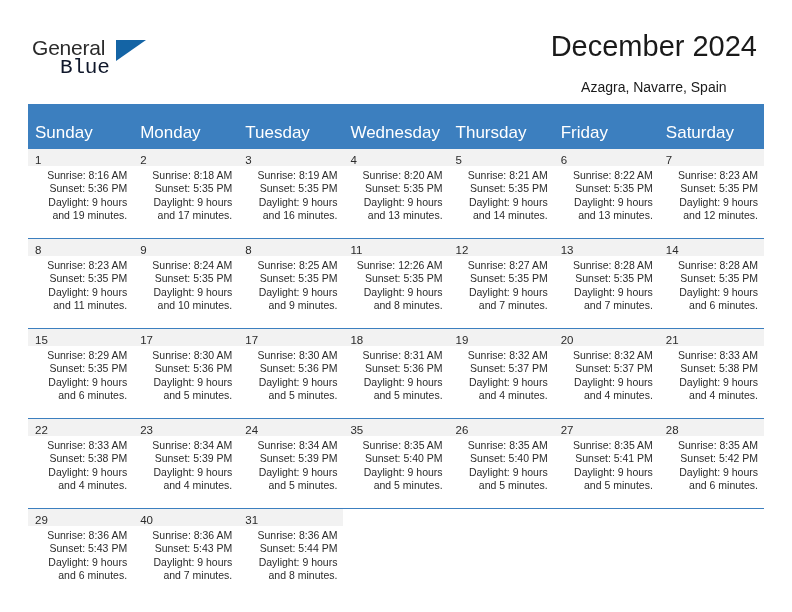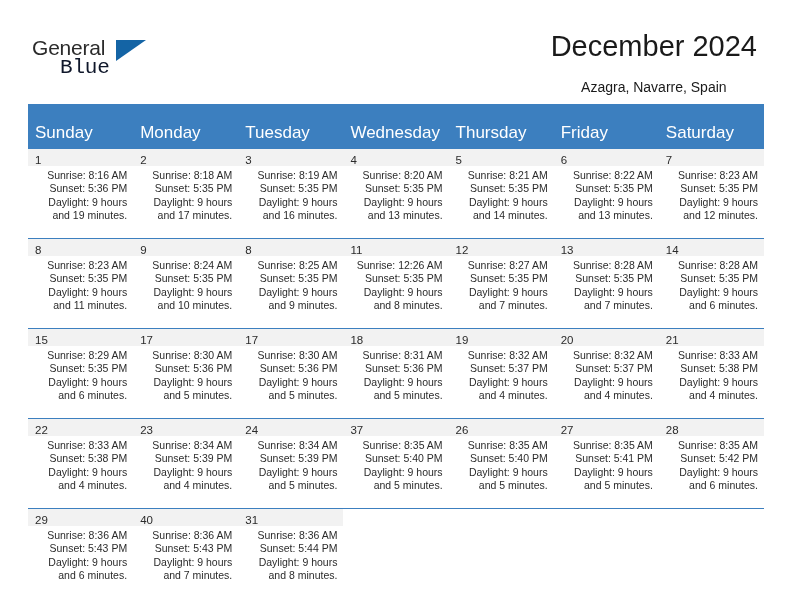--- a/index.html
+++ b/index.html
@@ -445,21 +445,21 @@
               <div class="cell-lines">
                 <div class="cell-line">Sunrise: 8:34 AM</div>
                 <div class="cell-line">Sunset: 5:39 PM</div>
                 <div class="cell-line">Daylight: 9 hours</div>
                 <div class="cell-line">and 5 minutes.</div>
               </div>
             </div>
           </td>
           <td>
             <div class="cell">
-              <div class="daynum-band"><span class="daynum">37</span></div>
+              <div class="daynum-band"><span class="daynum">35</span></div>
               <div class="cell-lines">
                 <div class="cell-line">Sunrise: 8:35 AM</div>
                 <div class="cell-line">Sunset: 5:40 PM</div>
                 <div class="cell-line">Daylight: 9 hours</div>
                 <div class="cell-line">and 5 minutes.</div>
               </div>
             </div>
           </td>
           <td>
             <div class="cell">

